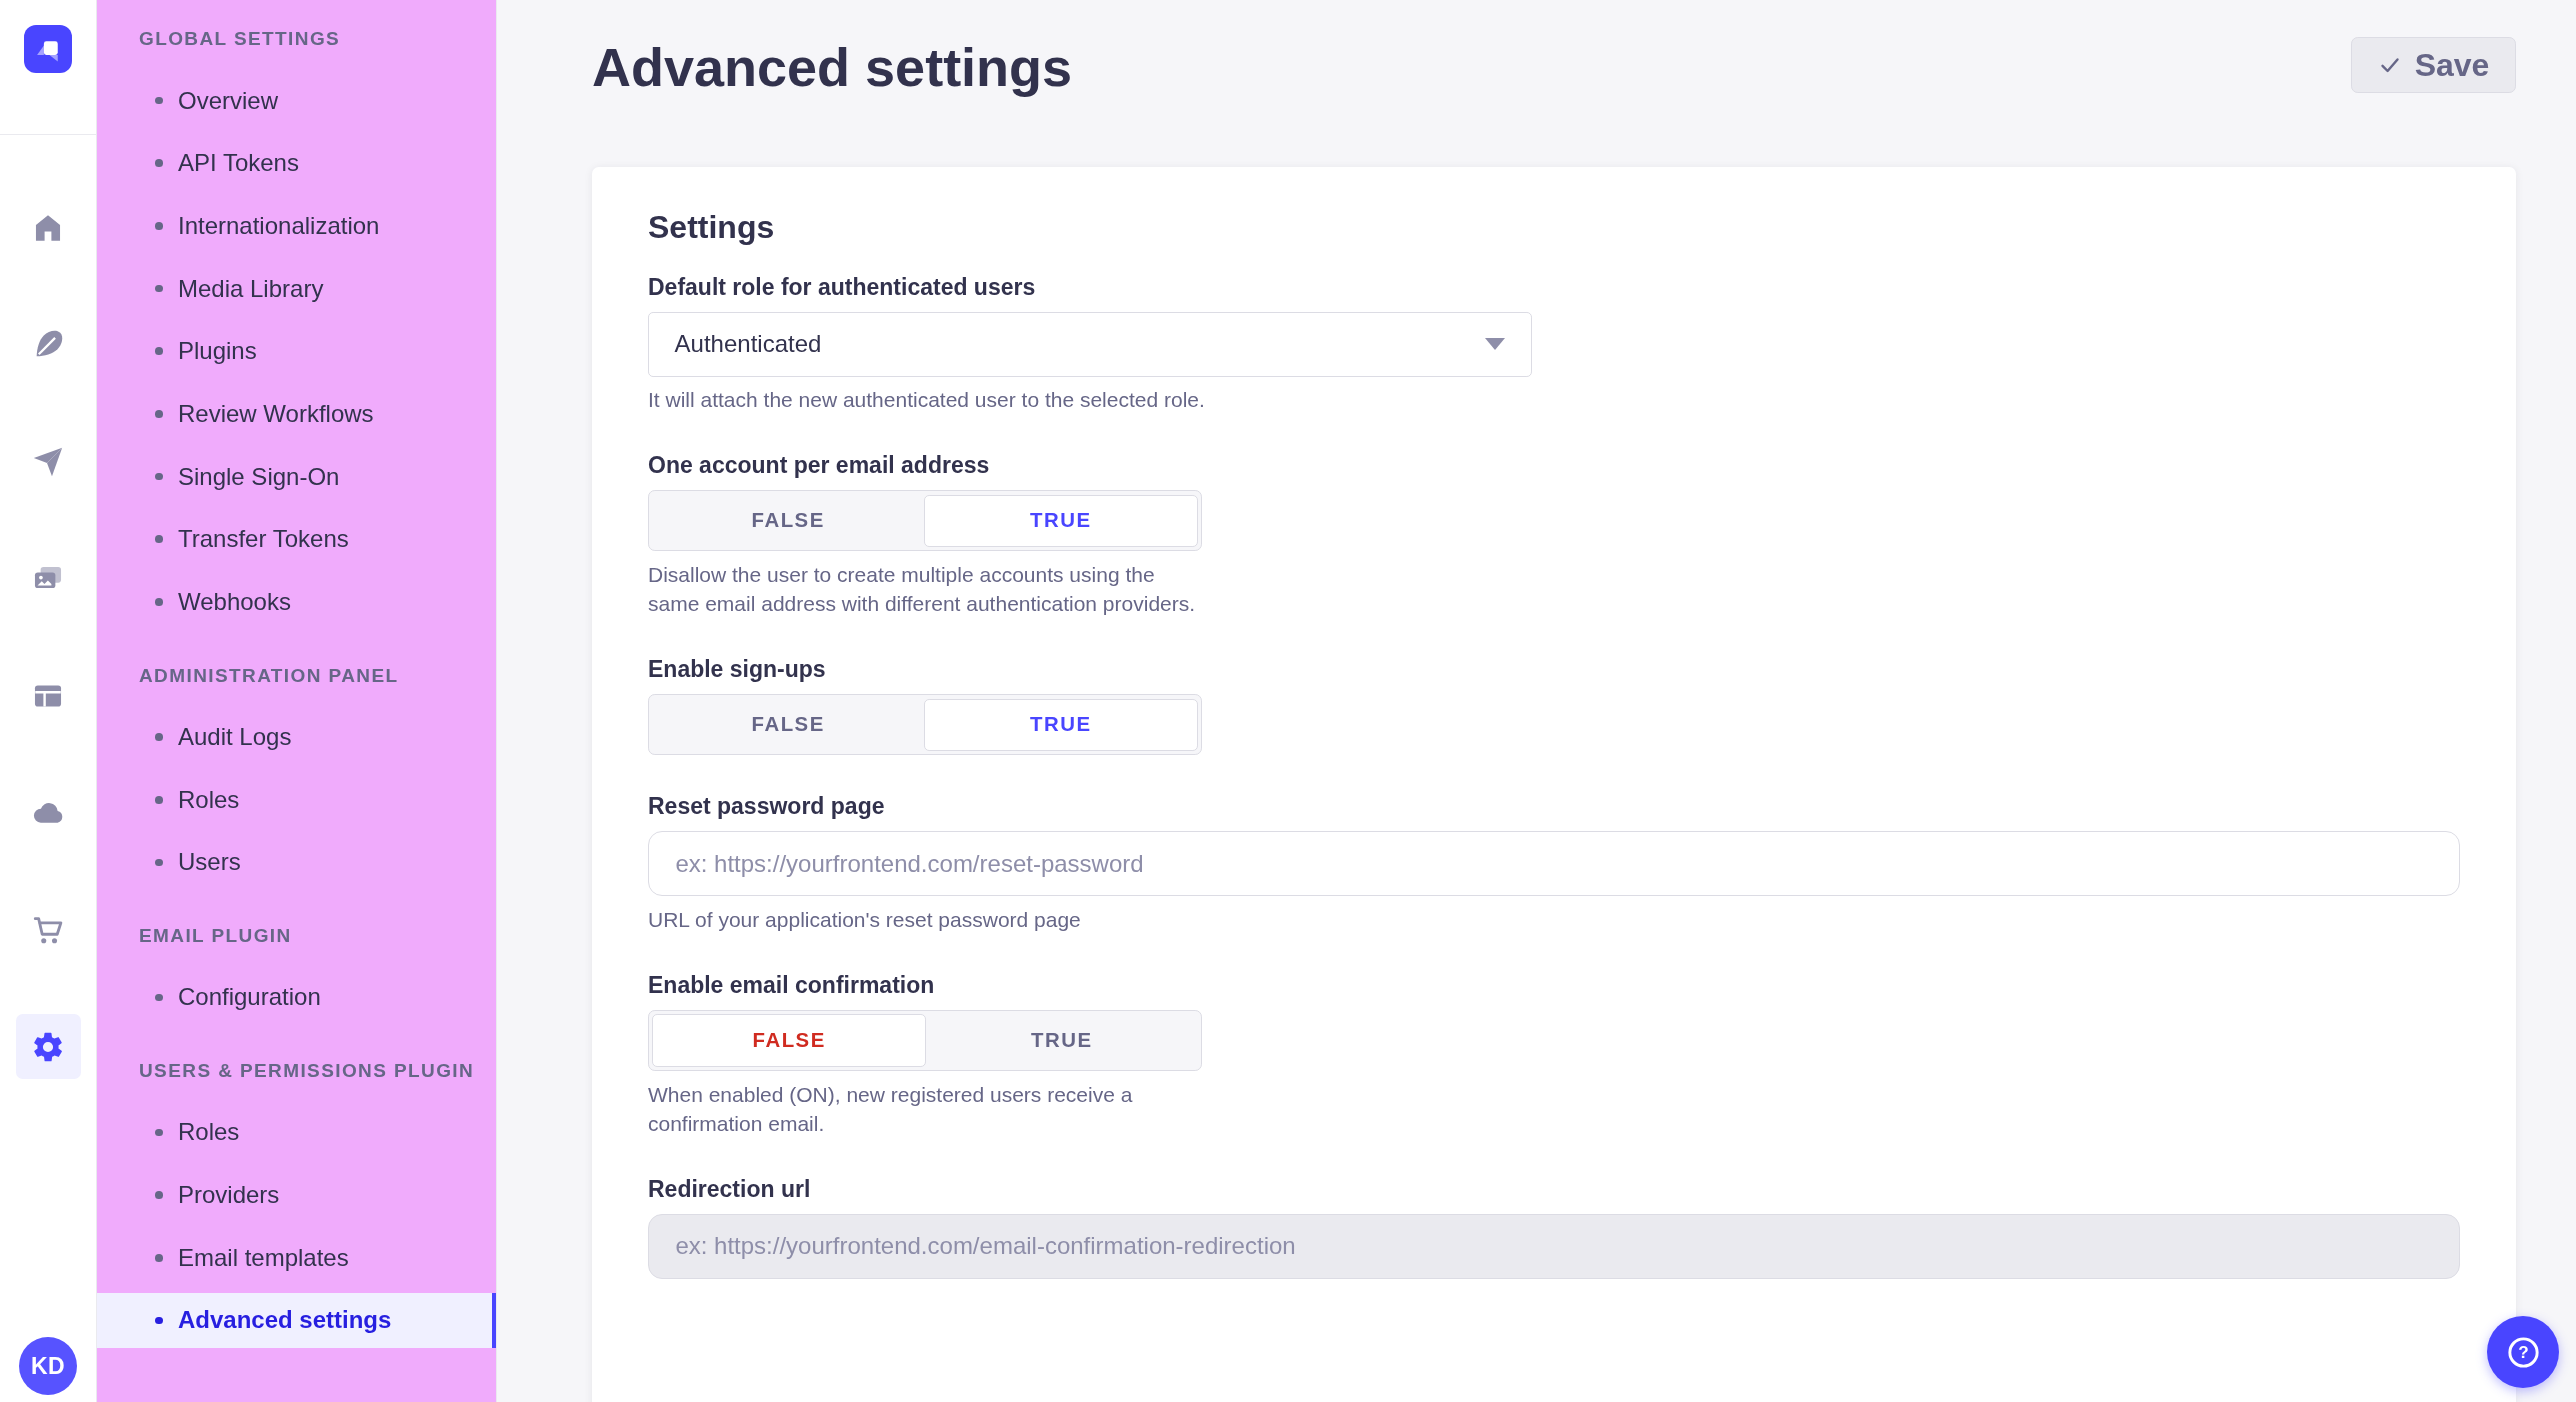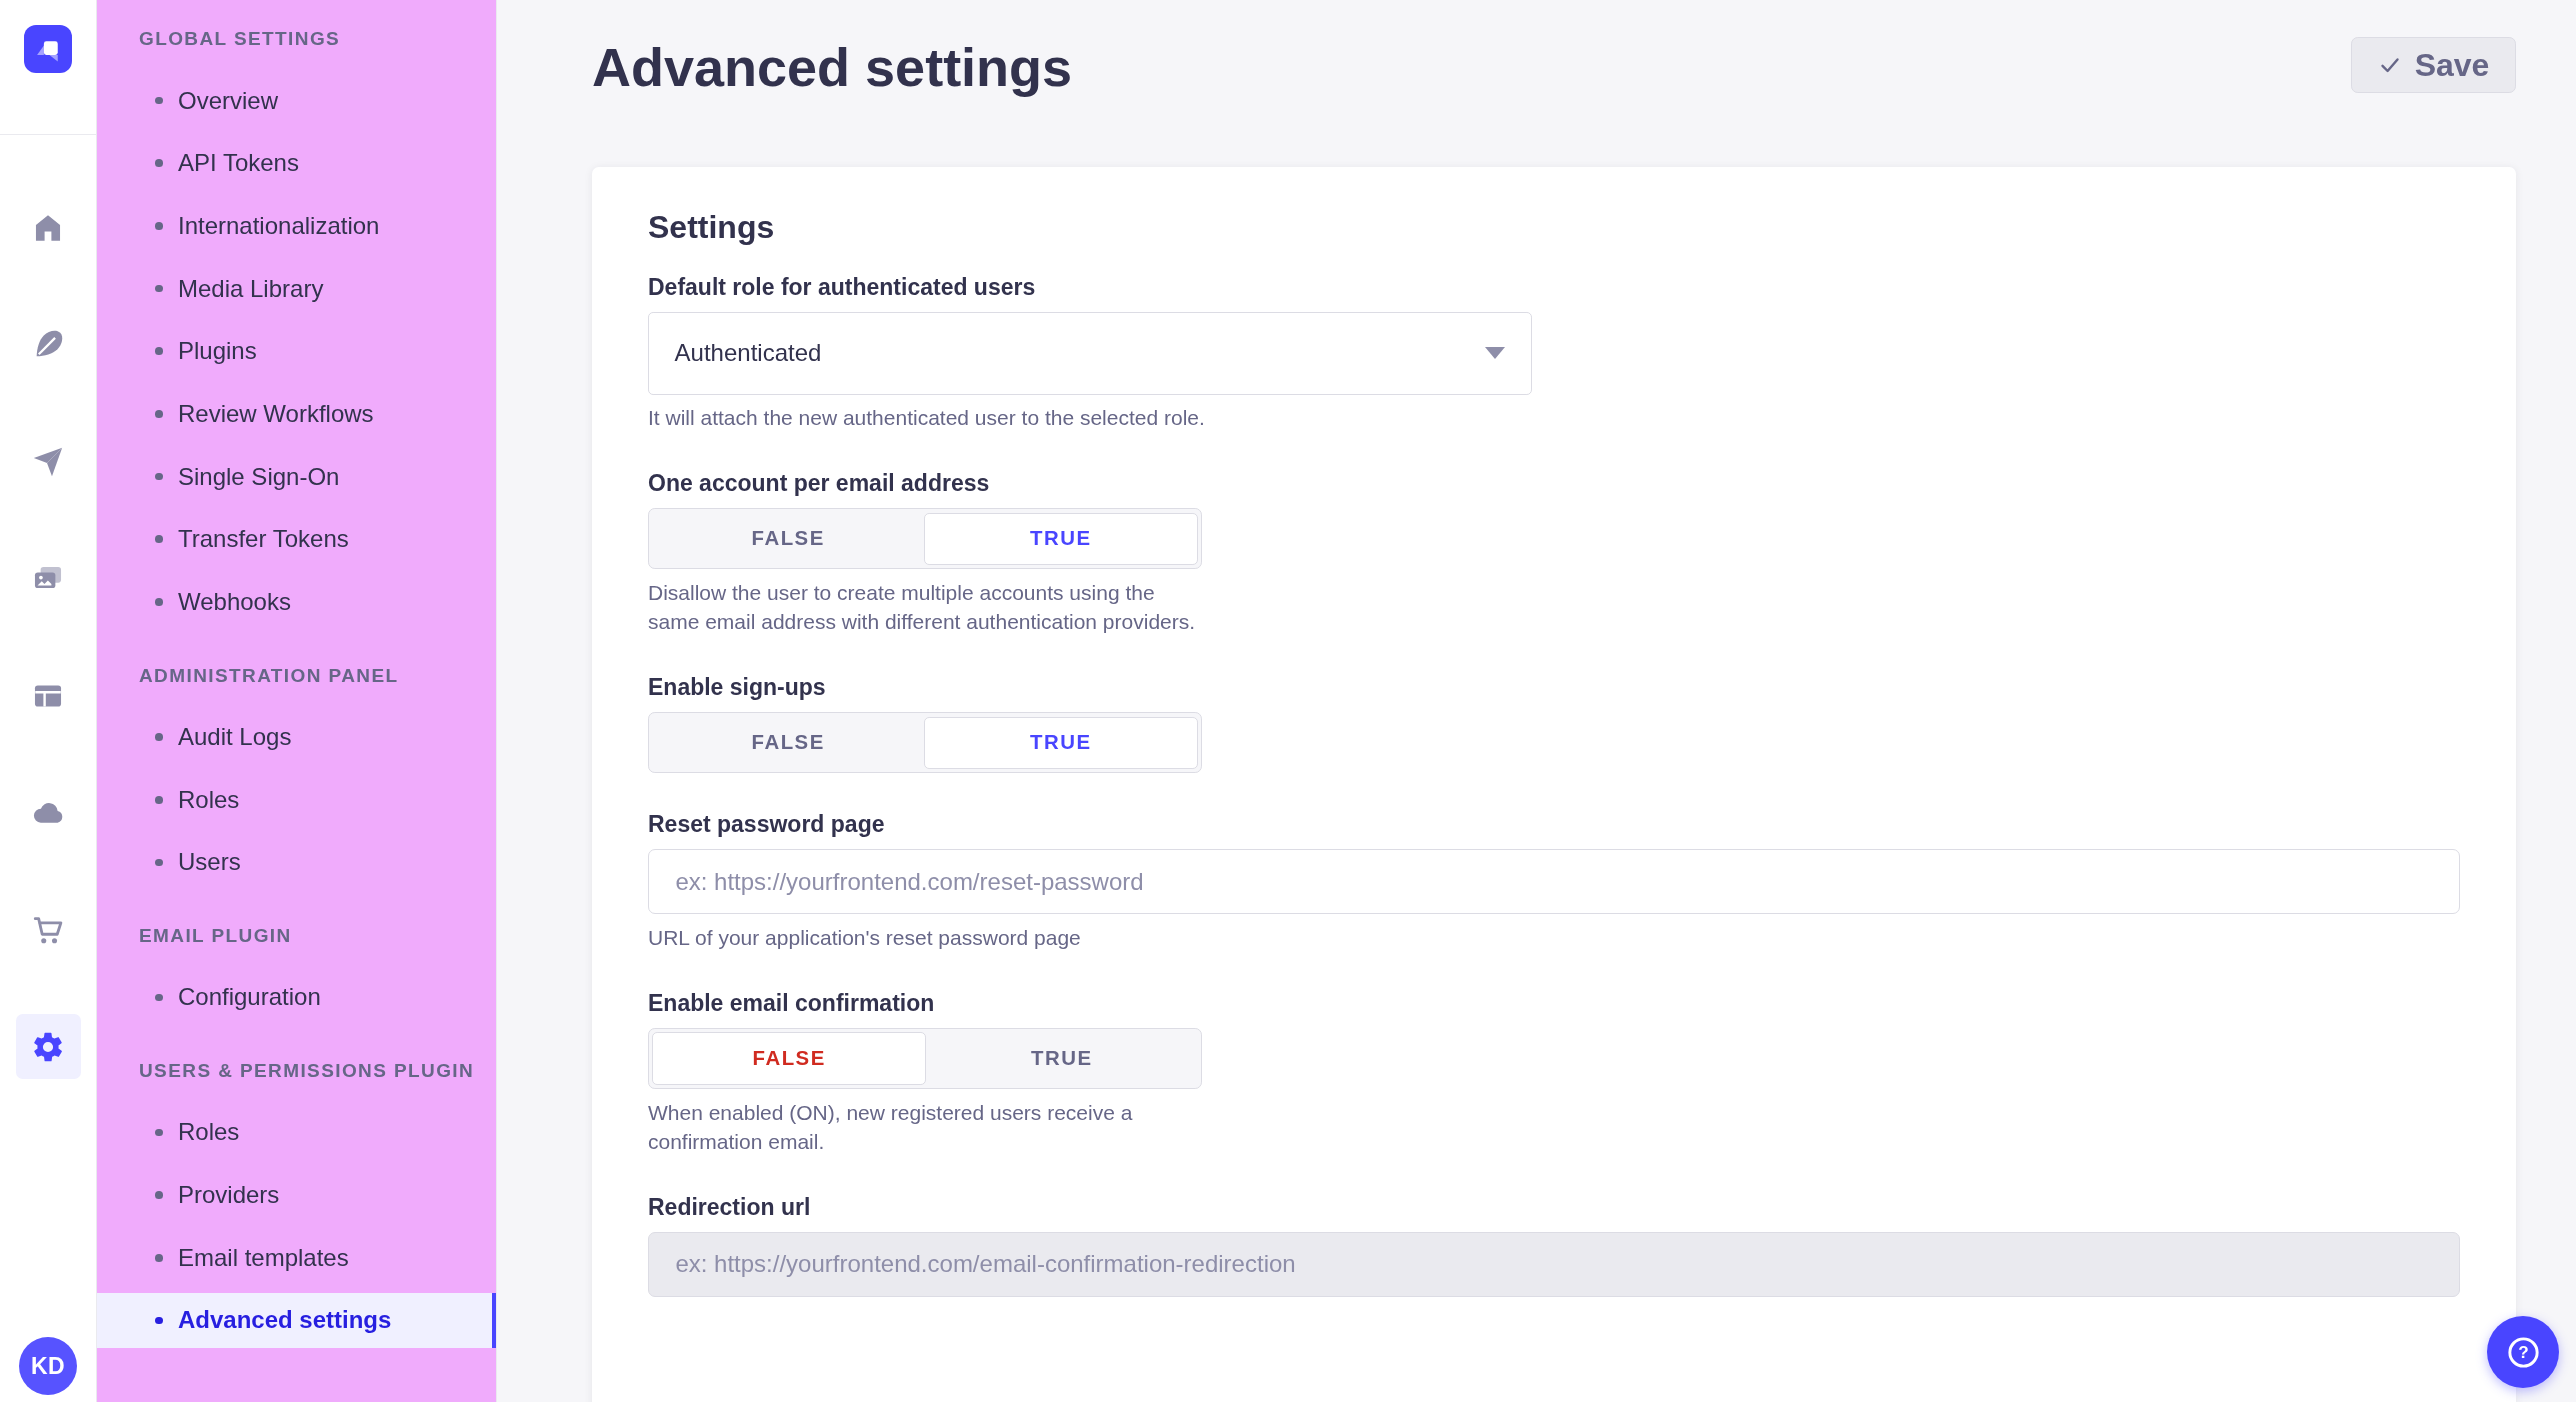--- a/index.html
+++ b/index.html
@@ -58,38 +58,38 @@
           box-shadow:0 1.7px 8.5px rgba(33,33,52,.08); padding:41px 56px; }
   .card-title { font-size:32px; line-height:39px; font-weight:700; color:#32324d; margin-bottom:25.6px; }
 
   .field { margin-top:37px; }
   .field:first-of-type { margin-top:8px; }
   .field-label { display:block; font-size:23px; line-height:29px; font-weight:700;
                  color:#32324d; margin-bottom:10.2px; }
   .hint { font-size:21px; line-height:29px; color:#666687; margin-top:8.5px; }
   .narrow { width:554px; }
 
-  .select { width:884px; height:83px; background:#fff; border:0.9px solid #dcdce4; border-radius:5.1px;
+  .select { width:884px; height:65px; background:#fff; border:0.9px solid #dcdce4; border-radius:5.1px;
             display:flex; align-items:center; justify-content:space-between; padding:0 25.6px;
             cursor:pointer; }
   .select-value { font-size:24px; color:#32324d; }
   .caret { width:0; height:0; border-left:10.2px solid transparent; border-right:10.2px solid transparent;
            border-top:12px solid #8e8ea9; }
 
   .toggle { width:554px; height:61px; background:#f6f6f9; border:0.9px solid #dcdce4;
             border-radius:6.8px; display:flex; padding:3.4px; }
   .toggle-opt { flex:1; border:none; background:transparent; border-radius:5.1px;
                 font-size:20.4px; font-weight:700; letter-spacing:1.5px; color:#666687;
                 display:flex; align-items:center; justify-content:center; cursor:pointer;
                 font-family:inherit; }
   .toggle-opt.active { background:#fff; border:0.9px solid #dcdce4; }
   .toggle-opt.active.primary { color:#4945ff; }
   .toggle-opt.active.danger { color:#d02b20; }
 
-  .text-input { width:100%; height:65px; background:#fff; border:0.9px solid #dcdce4; border-radius:7px;
+  .text-input { width:100%; height:65px; background:#fff; border:0.9px solid #dcdce4; border-radius:14px;
                 padding:0 26.4px; font-size:24px; color:#32324d; font-family:inherit; outline:none; }
   .text-input::placeholder { color:#8e8ea9; opacity:1; }
   .text-input:disabled { background:#eaeaef; }
 
   .help-btn { position:fixed; right:17px; bottom:13.6px; width:72px; height:72px; border-radius:50%;
               background:#4945ff; border:none; cursor:pointer; display:flex; align-items:center;
               justify-content:center; box-shadow:0 3.4px 10.2px rgba(73,69,255,.35); }
   .help-btn svg { width:39px; height:39px; }
 </style>
 </head>

